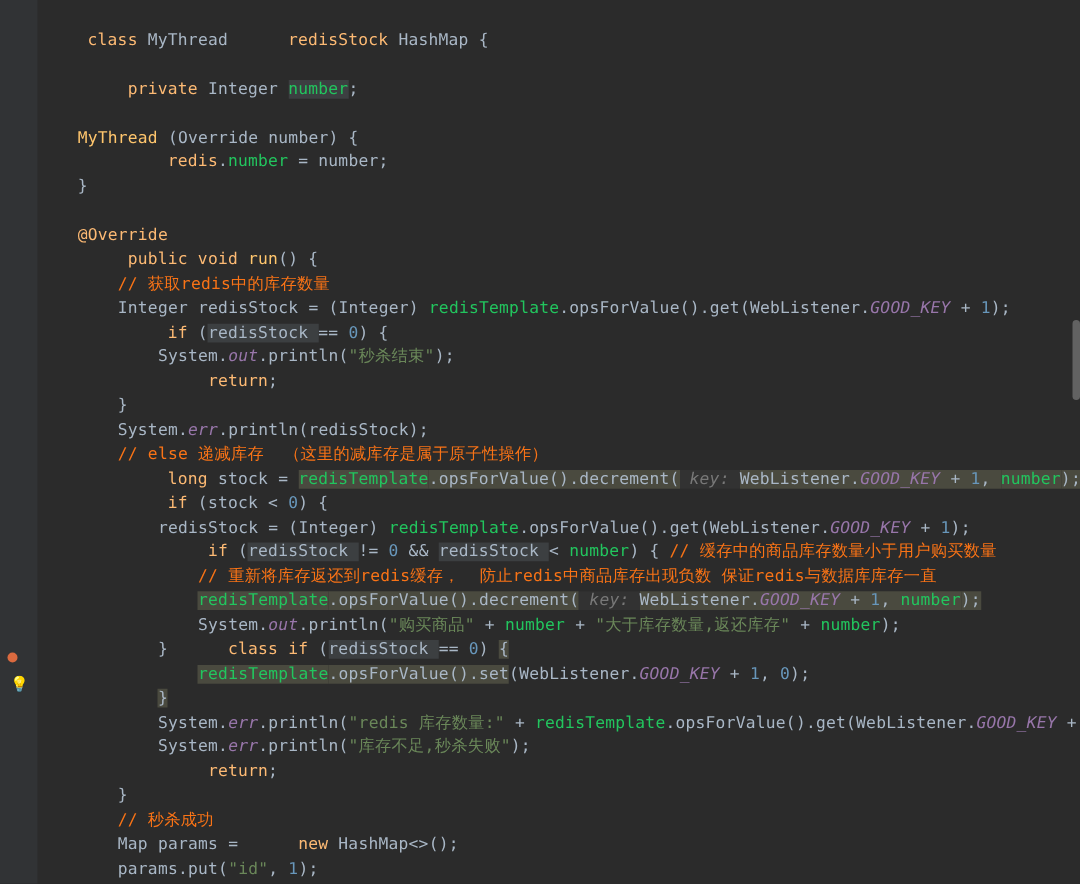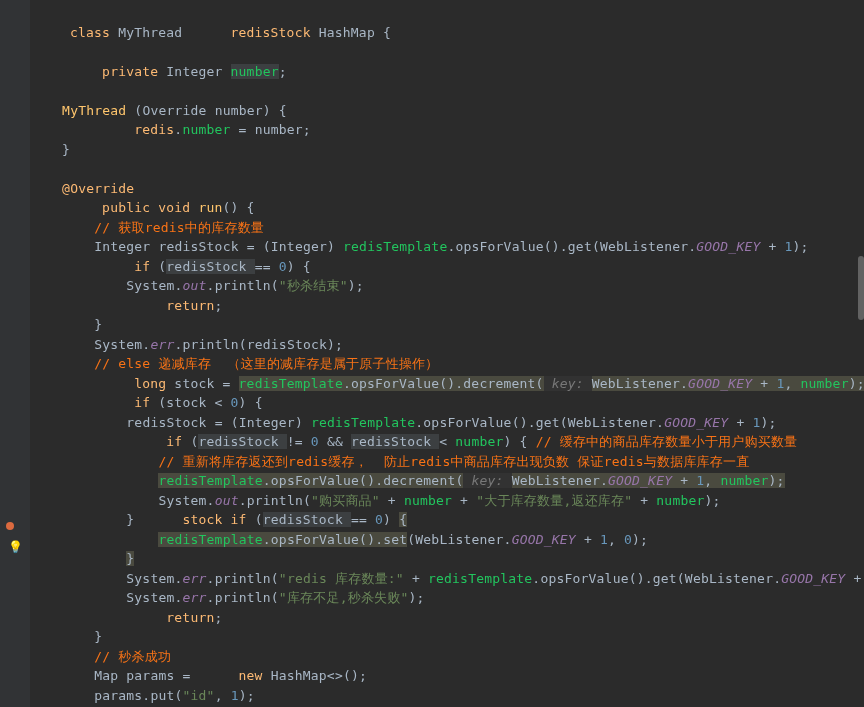--- a/index.html
+++ b/index.html
@@ -101,21 +101,21 @@
 <span>        }</span>
 <span><span>        System.</span><span class="stat">err</span><span>.println(</span><span class="under">redisStock</span><span>);</span></span>
 <span><span class="com">        // else 递减库存  （这里的减库存是属于原子性操作）</span></span>
 <span><span class="kw">        long </span><span>stock = </span><span class="fld hl2">redisTemplate</span><span class="hl2">.opsForValue().decrement(</span><span class="hint"> key: </span><span class="hl2">WebListener.</span><span class="stat hl2">GOOD_KEY </span><span class="hl2">+ </span><span class="num hl2">1</span><span class="hl2">, </span><span class="fld hl2">number</span><span class="hl2">);</span></span>
 <span><span class="kw">        if </span><span>(stock &lt; </span><span class="num">0</span><span>) {</span></span>
 <span><span>            </span><span class="under">redisStock </span><span>= (Integer) </span><span class="fld">redisTemplate</span><span>.opsForValue().get(WebListener.</span><span class="stat">GOOD_KEY </span><span>+ </span><span class="num">1</span><span>);</span></span>
 <span><span class="kw">            if </span><span>(</span><span class="hl under">redisStock </span><span>!= </span><span class="num">0 </span><span>&amp;&amp; </span><span class="hl under">redisStock </span><span>&lt; </span><span class="fld">number</span><span>) { </span><span class="com">// 缓存中的商品库存数量小于用户购买数量</span></span>
 <span><span class="com">                // 重新将库存返还到redis缓存，  防止redis中商品库存出现负数 保证redis与数据库库存一直</span></span>
 <span><span>                </span><span class="fld hl2">redisTemplate</span><span class="hl2">.opsForValue().decrement(</span><span class="hint"> key: </span><span class="hl2">WebListener.</span><span class="stat hl2">GOOD_KEY </span><span class="hl2">+ </span><span class="num hl2">1</span><span class="hl2">, </span><span class="fld hl2">number</span><span class="hl2">);</span></span>
 <span><span>                System.</span><span class="stat">out</span><span>.println(</span><span class="str">"购买商品" </span><span>+ </span><span class="fld">number </span><span>+ </span><span class="str">"大于库存数量,返还库存" </span><span>+ </span><span class="fld">number</span><span>);</span></span>
-<span><span>            } </span><span class="kw">stock if </span><span>(</span><span class="hl under">redisStock </span><span>== </span><span class="num">0</span><span>) </span><span class="hl2">{</span></span>
+<span><span>            } </span><span class="kw">class if </span><span>(</span><span class="hl under">redisStock </span><span>== </span><span class="num">0</span><span>) </span><span class="hl2">{</span></span>
 <span><span>                </span><span class="fld hl2">redisTemplate</span><span class="hl2">.opsForValue().set</span><span>(WebListener.</span><span class="stat">GOOD_KEY </span><span>+ </span><span class="num">1</span><span>, </span><span class="num">0</span><span>);</span></span>
 <span><span>            </span><span class="hl2">}</span></span>
 <span><span>            System.</span><span class="stat">err</span><span>.println(</span><span class="str">"redis 库存数量:" </span><span>+ </span><span class="fld">redisTemplate</span><span>.opsForValue().get(WebListener.</span><span class="stat">GOOD_KEY </span><span>+ </span></span>
 <span><span>            System.</span><span class="stat">err</span><span>.println(</span><span class="str">"库存不足,秒杀失败"</span><span>);</span></span>
 <span><span class="kw">            return</span><span>;</span></span>
 <span>        }</span>
 <span><span class="com">        // 秒杀成功</span></span>
 <span><span>        Map params = </span><span class="kw">new </span><span>HashMap&lt;&gt;();</span></span>
 <span><span>        params.put(</span><span class="str">"id"</span><span>, </span><span class="num">1</span><span>);</span></span>
 

